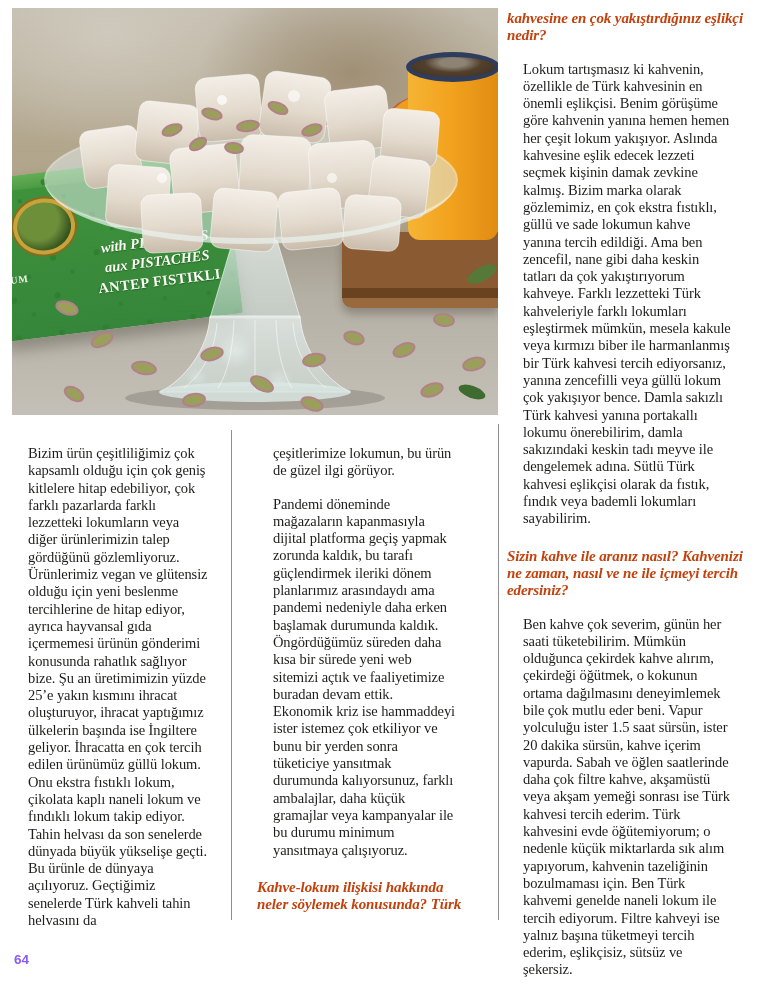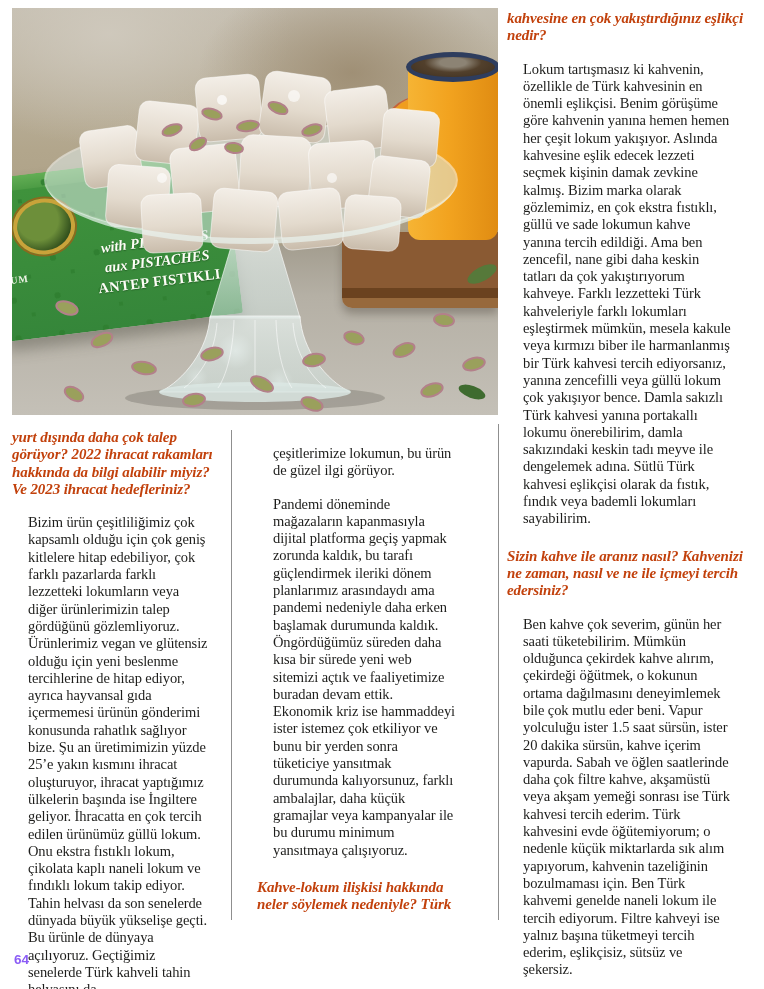--- a/index.html
+++ b/index.html
@@ -197,31 +197,30 @@
         <ellipse cx="420" cy="382" rx="11" ry="6" transform="rotate(-18 420 382)"></ellipse>
       </g>
     </svg>
   </div>
 
   <div class="vrule vrule-1"></div>
   <div class="vrule vrule-2"></div>
 
   <div class="col col-left">
     <div class="qa-block">
-      <p class="question">yurt dışında daha çok talep görüyor? 2022 ihracat rakamları hakkında da bilgi alabilir miyiz? Ve 2023 ihracat hedefleriniz?</p>
       <p class="answer">Bizim ürün çeşitliliğimiz çok kapsamlı olduğu için çok geniş kitlelere hitap edebiliyor, çok farklı pazarlarda farklı lezzetteki lokumların veya diğer ürünlerimizin talep gördüğünü gözlemliyoruz. Ürünlerimiz vegan ve glütensiz olduğu için yeni beslenme tercihlerine de hitap ediyor, ayrıca hayvansal gıda içermemesi ürünün gönderimi konusunda rahatlık sağlıyor bize. Şu an üretimimizin yüzde 25’e yakın kısmını ihracat oluşturuyor, ihracat yaptığımız ülkelerin başında ise İngiltere geliyor. İhracatta en çok tercih edilen ürünümüz güllü lokum. Onu ekstra fıstıklı lokum, çikolata kaplı naneli lokum ve fındıklı lokum takip ediyor. Tahin helvası da son senelerde dünyada büyük yükselişe geçti. Bu ürünle de dünyaya açılıyoruz. Geçtiğimiz senelerde Türk kahveli tahin helvasını da</p>
     </div>
   </div>
 
   <div class="col col-mid">
     <p class="answer qa-block">çeşitlerimize lokumun, bu ürün de güzel ilgi görüyor.</p>
     <div class="qa-block">
       <p class="answer">Pandemi döneminde mağazaların kapanmasıyla dijital platforma geçiş yapmak zorunda kaldık, bu tarafı güçlendirmek ileriki dönem planlarımız arasındaydı ama pandemi nedeniyle daha erken başlamak durumunda kaldık. Öngördüğümüz süreden daha kısa bir sürede yeni web sitemizi açtık ve faaliyetimize buradan devam ettik. Ekonomik kriz ise hammaddeyi ister istemez çok etkiliyor ve bunu bir yerden sonra tüketiciye yansıtmak durumunda kalıyorsunuz, farklı ambalajlar, daha küçük gramajlar veya kampanyalar ile bu durumu minimum yansıtmaya çalışıyoruz.</p>
     </div>
-    <p class="question">Kahve-lokum ilişkisi hakkında neler söylemek nedeniyle? Türk</p>
+    <p class="question">Kahve-lokum ilişkisi hakkında neler söylemek konusunda? Türk</p>
   </div>
 
   <div class="col col-right">
     <div class="qa-block">
       <p class="question">kahvesine en çok yakıştırdığınız eşlikçi nedir?</p>
       <p class="answer">Lokum tartışmasız ki kahvenin, özellikle de Türk kahvesinin en önemli eşlikçisi. Benim görüşüme göre kahvenin yanına hemen hemen her çeşit lokum yakışıyor. Aslında kahvesine eşlik edecek lezzeti seçmek kişinin damak zevkine kalmış. Bizim marka olarak gözlemimiz, en çok ekstra fıstıklı, güllü ve sade lokumun kahve yanına tercih edildiği. Ama ben zencefil, nane gibi daha keskin tatları da çok yakıştırıyorum kahveye. Farklı lezzetteki Türk kahveleriyle farklı lokumları eşleştirmek mümkün, mesela kakule veya kırmızı biber ile harmanlanmış bir Türk kahvesi tercih ediyorsanız, yanına zencefilli veya güllü lokum çok yakışıyor bence. Damla sakızlı Türk kahvesi yanına portakallı lokumu önerebilirim, damla sakızındaki keskin tadı meyve ile dengelemek adına. Sütlü Türk kahvesi eşlikçisi olarak da fıstık, fındık veya bademli lokumları sayabilirim.</p>
     </div>
     <div class="qa-block">
       <p class="question">Sizin kahve ile aranız nasıl? Kahvenizi ne zaman, nasıl ve ne ile içmeyi tercih edersiniz?</p>
       <p class="answer">Ben kahve çok severim, günün her saati tüketebilirim. Mümkün olduğunca çekirdek kahve alırım, çekirdeği öğütmek, o kokunun ortama dağılmasını deneyimlemek bile çok mutlu eder beni. Vapur yolculuğu ister 1.5 saat sürsün, ister 20 dakika sürsün, kahve içerim vapurda. Sabah ve öğlen saatlerinde daha çok filtre kahve, akşamüstü veya akşam yemeği sonrası ise Türk kahvesi tercih ederim. Türk kahvesini evde öğütemiyorum; o nedenle küçük miktarlarda sık alım yapıyorum, kahvenin tazeliğinin bozulmaması için. Ben Türk kahvemi genelde naneli lokum ile tercih ediyorum. Filtre kahveyi ise yalnız başına tüketmeyi tercih ederim, eşlikçisiz, sütsüz ve şekersiz.</p>

